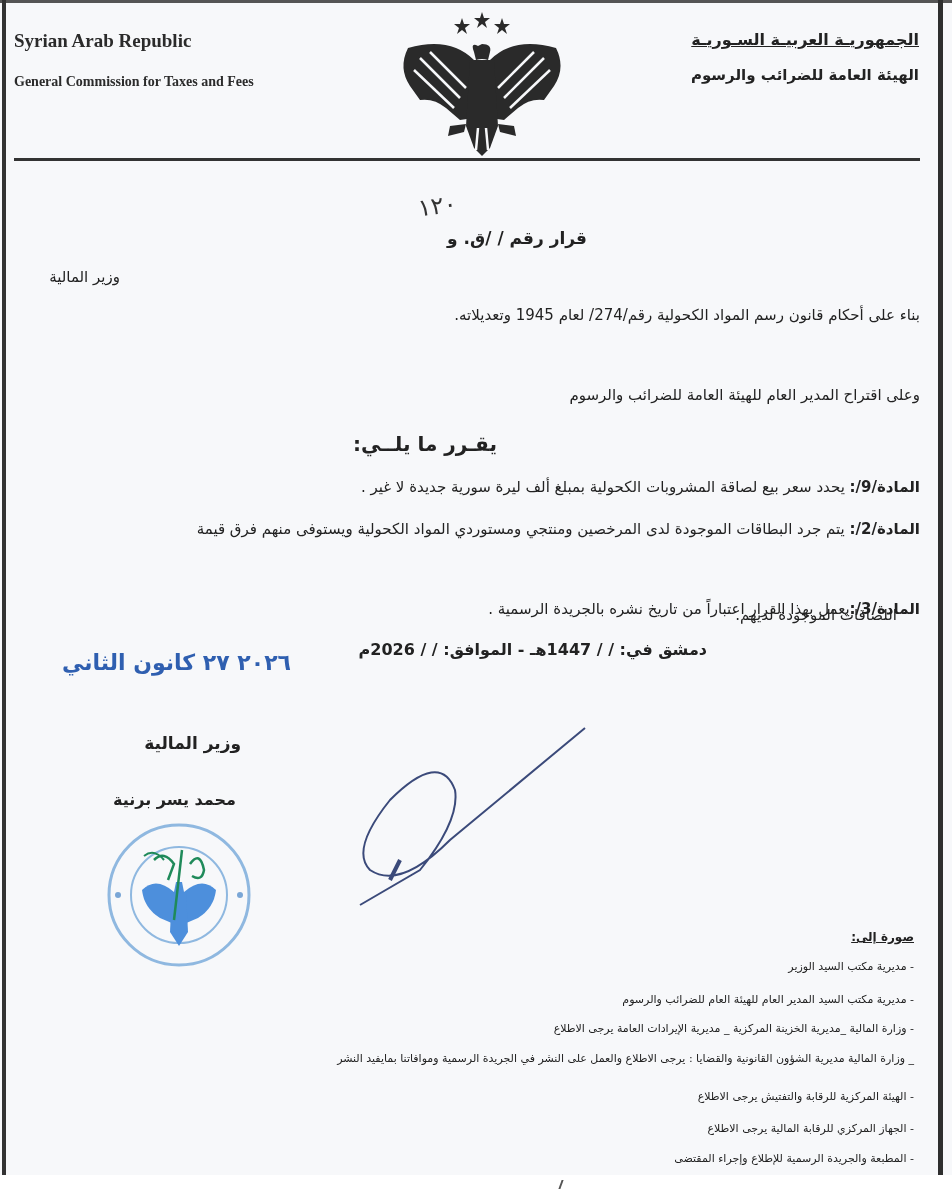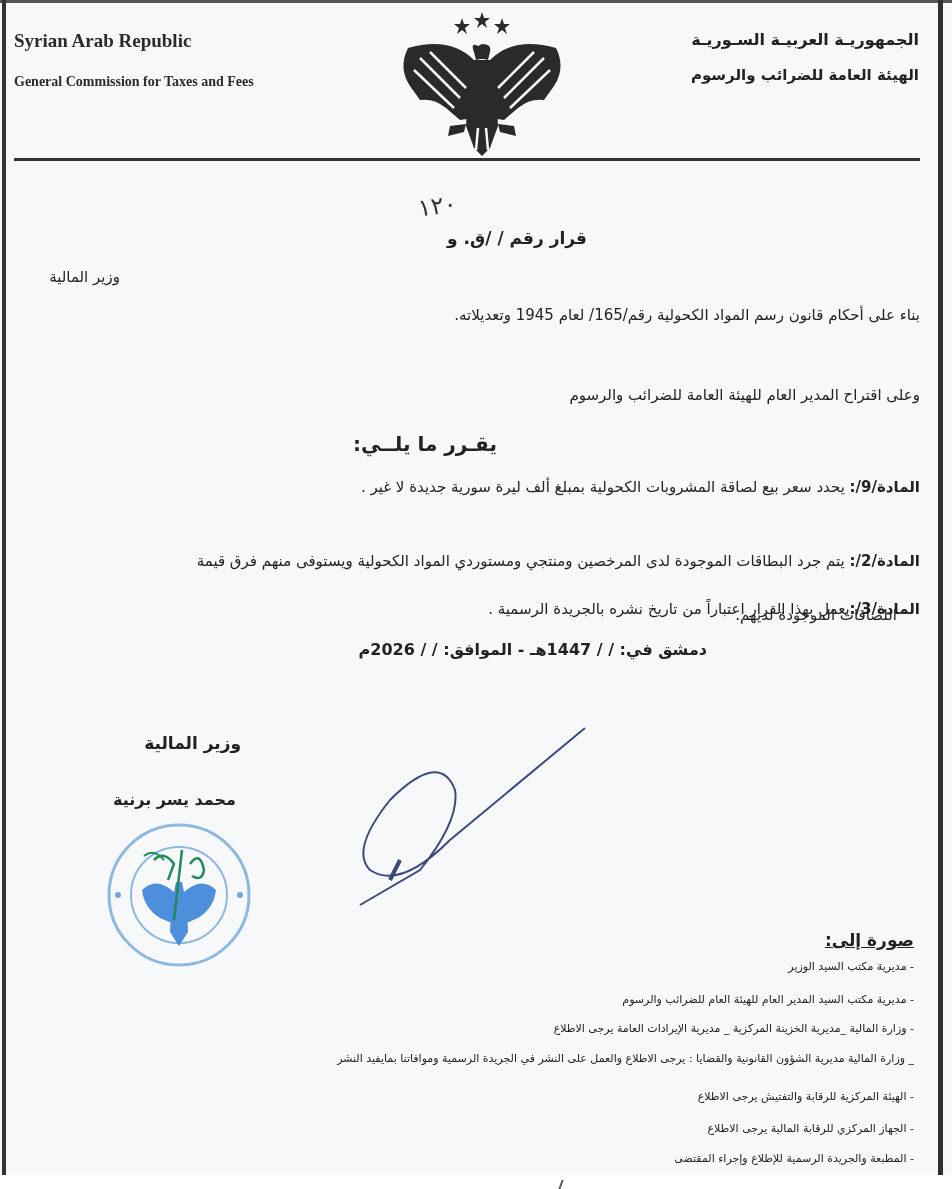--- a/index.html
+++ b/index.html
@@ -17,44 +17,44 @@
     .frame-right { position:absolute; left:938px; top:0; width:5px; height:1175px; background:#2e2e2e; }
     .frame-top { position:absolute; left:0; top:0; width:952px; height:3px; background:#555; }
     .below { position:absolute; left:0; top:1175px; width:952px; height:14px; background:#fff; }
     .below-mark { position:absolute; left:560px; top:1180px; width:6px; height:9px; border-left:2px solid #555; transform:skewX(-20deg); }
 
     .en { position:absolute; left:14px; font-family:"Liberation Serif", serif; font-weight:bold; color:#2b2b2b; }
     .en1 { top:30px; font-size:19px; }
     .en2 { top:74px; font-size:14px; }
 
     .ar { position:absolute; direction:rtl; text-align:right; font-family:"DejaVu Sans", sans-serif; color:#222; white-space:nowrap; }
-    .hdr-ar1 { right:33px; top:30px; font-size:16px; font-weight:bold; letter-spacing:1px; }
+    .hdr-ar1 { right:33px; top:30px; font-size:16px; font-weight:bold; letter-spacing:1px;text-decoration:underline; }
     .hdr-ar2 { right:33px; top:66px; font-size:15px; font-weight:bold; }
 
     .eagle { position:absolute; left:390px; top:8px; width:180px; height:150px; }
     .rule { position:absolute; left:14px; top:158px; width:906px; height:3px; background:#333; }
 
     .decree-no { right:365px; top:228px; font-size:17px; font-weight:bold; }
     .handwritten-no { position:absolute; left:418px; top:192px; font-size:24px; font-family:"DejaVu Sans", sans-serif; color:#333; transform:rotate(-8deg); }
     .minister-line { right:832px; top:268px; font-size:15px; }
     .body-line { right:32px; font-size:15px; }
     .b1 { top:306px; } .b2 { top:346px; } .b3 { top:386px; }
     .decides { right:455px; top:432px; font-size:20px; font-weight:bold; }
     .art { right:32px; font-size:15px; }
-    .a1 { top:478px; } .a2 { top:552px;text-align:center; } .a2b { top:562px; right:55px;margin-top:44px; } .a3 { top:600px; }
+    .a1 { top:478px; } .a2 { top:520px;text-align:center; } .a2b { top:562px; right:55px;margin-top:44px; } .a3 { top:600px; }
     .art b { font-weight:bold; }
     .date-line { right:245px; top:640px; font-size:16px; font-weight:bold; }
     .stamp-date { position:absolute; left:62px; top:650px; font-family:"DejaVu Sans", sans-serif; font-weight:bold; color:#2f5fb0; font-size:22px; direction:rtl; white-space:nowrap; }
     .sign-title { right:711px; top:733px; font-size:17px; font-weight:bold; }
     .sign-name { right:716px; top:790px; font-size:16px; font-weight:bold;margin-left:16px; }
 
     .seal { position:absolute; left:104px; top:820px; width:150px; height:150px; }
     .signature { position:absolute; left:330px; top:720px; width:270px; height:190px; }
 
-    .cc-title { right:38px; top:930px; font-size:17px; font-weight:bold; text-decoration:underline; }
+    .cc-title { right:38px; top:930px; font-size:12px; font-weight:bold; text-decoration:underline; }
     .cc-item { right:38px; font-size:11px; }
     .c1 { top:960px; } .c2 { top:993px; } .c3 { top:1022px; } .c4 { top:1052px; }
     .c5 { top:1090px; } .c6 { top:1122px;margin-left:35px; } .c7 { top:1152px; }
   </style>
 </head>
 <body>
 
 <div class="page">
   <div class="frame-top"></div>
   <div class="frame-left"></div>
@@ -89,31 +89,32 @@
 
   <div class="ar hdr-ar1">الجمهوريـة العربيـة السـوريـة</div>
   <div class="ar hdr-ar2">الهيئة العامة للضرائب والرسوم</div>
 
   <div class="rule"></div>
 
   <div class="handwritten-no">١٢٠</div>
   <div class="ar decree-no">قرار رقم /     /ق. و</div>
 
   <div class="ar minister-line">وزير المالية</div>
-  <div class="ar body-line b1">بناء على أحكام قانون رسم المواد الكحولية رقم/165/ لعام 1945 وتعديلاته.</div>
+  <div class="ar body-line b1">بناء على أحكام قانون رسم المواد الكحولية رقم/274/ لعام 1945 وتعديلاته.</div>
   <div class="ar body-line b3">وعلى اقتراح المدير العام للهيئة العامة للضرائب والرسوم</div>
 
   <div class="ar decides">يقـرر ما يلــي:</div>
 
   <div class="ar art a1"><b>المادة/9/:</b><span> يحدد سعر بيع لصاقة المشروبات الكحولية بمبلغ ألف ليرة سورية جديدة لا غير .</span></div>
   <div class="ar art a2"><b>المادة/2/:</b><span> يتم جرد البطاقات الموجودة لدى المرخصين ومنتجي ومستوردي المواد الكحولية ويستوفى منهم فرق قيمة</span></div>
   <div class="ar art a2b">اللصاقات الموجودة لديهم.</div>
   <div class="ar art a3"><b>المادة/3/:</b><span>يعمل بهذا القرار اعتباراً من تاريخ نشره بالجريدة الرسمية .</span></div>
 
   <div class="ar date-line">دمشق في:  / / 1447هـ - الموافق:  /  / 2026م</div>
+  <div class="stamp-date">٢٠٢٦ ٢٧ كانون الثاني</div>
 
   <div class="ar sign-title">وزير المالية</div>
   <div class="ar sign-name">محمد يسر برنية</div>
 
   <svg class="seal" viewBox="0 0 150 150">
     <circle cx="75" cy="75" r="70" fill="none" stroke="#8fb8e0" stroke-width="3"></circle>
     <circle cx="75" cy="75" r="48" fill="none" stroke="#8fb8e0" stroke-width="2"></circle>
     <circle cx="14" cy="75" r="3" fill="#7aa6d6"></circle>
     <circle cx="136" cy="75" r="3" fill="#7aa6d6"></circle>
     <g fill="#4d8fdc">

